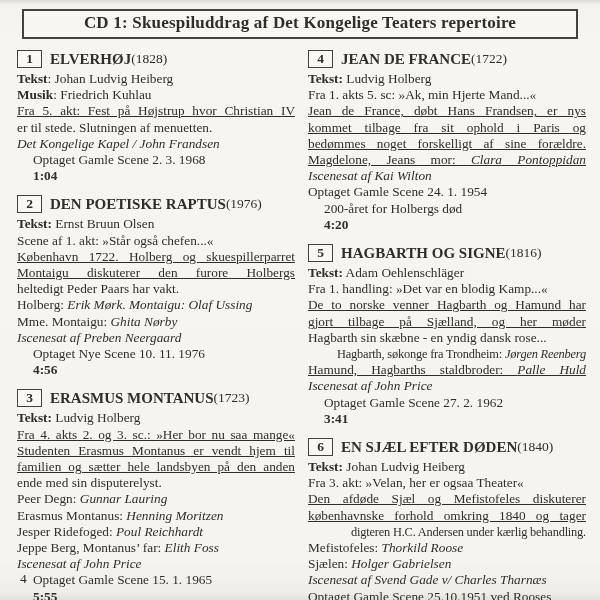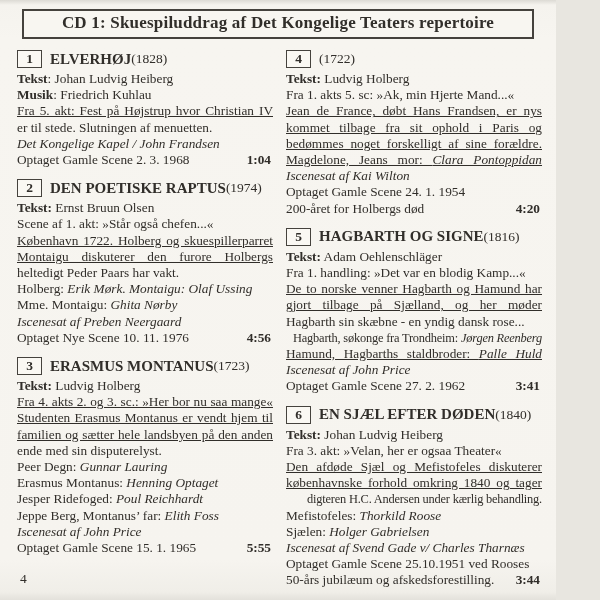--- a/index.html
+++ b/index.html
@@ -2,21 +2,21 @@
 <html><head>
 <meta charset="utf-8">
 <style>
   html,body{margin:0;padding:0;}
   body{
     width:600px;height:600px;
     font-family:"Liberation Serif","DejaVu Serif",serif;
     background:#e8e6e0;
   }
   .page{
-    position:relative;width:556px;height:600px;overflow:hidden;
+    position:relative;width:600px;height:600px;overflow:hidden;
     background:linear-gradient(180deg,#dcdad4 0px,#f5f3ee 5px,#f7f5f0 40px,#f6f4ef 560px,#f0eee8 592px,#e3e1db 600px);
     color:#312e2a;
   }
   .header-box{
     margin:9px 22px 0 22px;
     border:2px solid #45423d;
     background:#f8f6f1;
     text-align:center;
     font-weight:bold;
     font-size:17px;
@@ -54,24 +54,25 @@
     white-space:normal;
     text-align:justify;
     -moz-text-align-last:justify;
     text-align-last:justify;
     text-decoration:underline;
   }
   .line.fit{font-size:12.4px;letter-spacing:-0.2px;text-align:right;}
   .line.timeline{
     display:flex;justify-content:space-between;align-items:baseline;
     padding-right:2px;
+    flex-direction:column;
   }
   .seg.b{font-weight:bold;margin-top:12px;}
   .seg.i{font-style:italic;}
-  .time{font-weight:bold;margin-left:10px;}
+  .time{font-weight:bold;margin-left:16px;}
   .pagenum{
     position:absolute;left:20px;bottom:13px;
     font-size:13.5px;
   }
 </style>
 </head>
 <body>
 
 <div class="page">
   <div class="header-box">
@@ -92,21 +93,21 @@
           <div class="line"><span class="seg i">Det Kongelige Kapel / John Frandsen</span></div>
           <div class="line timeline">
             <span class="ltext"><span class="seg r">Optaget Gamle Scene 2. 3. 1968</span></span>
             <span class="time">1:04</span>
           </div>
         </div>
         <div class="track">
           <div class="track-heading">
             <span class="numbox">2</span>
             <span>DEN POETISKE RAPTUS</span>
-            <span class="year">(1974)</span>
+            <span class="year">(1976)</span>
           </div>
           <div class="line"><span class="seg b">Tekst:</span><span class="seg r"> Ernst Bruun Olsen</span></div>
           <div class="line"><span class="seg r">Scene af 1. akt:  »Står også chefen...«</span></div>
           <div class="line just"><span class="seg r">København 1722. Holberg og skuespillerparret</span></div>
           <div class="line just"><span class="seg r">Montaigu diskuterer den furore Holbergs</span></div>
           <div class="line"><span class="seg r">heltedigt Peder Paars har vakt.</span></div>
           <div class="line"><span class="seg r">Holberg: </span><span class="seg i">Erik Mørk. Montaigu: Olaf Ussing</span></div>
           <div class="line"><span class="seg r">Mme. Montaigu: </span><span class="seg i">Ghita Nørby</span></div>
           <div class="line"><span class="seg i">Iscenesat af Preben Neergaard</span></div>
           <div class="line timeline">
@@ -119,34 +120,35 @@
             <span class="numbox">3</span>
             <span>ERASMUS MONTANUS</span>
             <span class="year">(1723)</span>
           </div>
           <div class="line"><span class="seg b">Tekst:</span><span class="seg r"> Ludvig Holberg</span></div>
           <div class="line just"><span class="seg r">Fra 4. akts 2. og 3. sc.: »Her bor nu saa mange«</span></div>
           <div class="line just"><span class="seg r">Studenten Erasmus Montanus er vendt hjem til</span></div>
           <div class="line just"><span class="seg r">familien og sætter hele landsbyen på den anden</span></div>
           <div class="line"><span class="seg r">ende med sin disputerelyst.</span></div>
           <div class="line"><span class="seg r">Peer Degn: </span><span class="seg i">Gunnar Lauring</span></div>
-          <div class="line"><span class="seg r">Erasmus Montanus: </span><span class="seg i">Henning Optaget</span></div>
+          <div class="line"><span class="seg r">Erasmus Montanus: </span><span class="seg i">Henning Moritzen</span></div>
           <div class="line"><span class="seg r">Jesper Ridefoged: </span><span class="seg i">Poul Reichhardt</span></div>
           <div class="line"><span class="seg r">Jeppe Berg, Montanus’ far: </span><span class="seg i">Elith Foss</span></div>
           <div class="line"><span class="seg i">Iscenesat af John Price</span></div>
           <div class="line timeline">
             <span class="ltext"><span class="seg r">Optaget Gamle Scene 15. 1. 1965</span></span>
             <span class="time">5:55</span>
           </div>
         </div>
       </div>
     <div id="col-right">
         <div class="track">
           <div class="track-heading">
             <span class="numbox">4</span>
+            <span>JEAN DE FRANCE</span>
             <span class="year">(1722)</span>
           </div>
           <div class="line"><span class="seg b">Tekst:</span><span class="seg r"> Ludvig Holberg</span></div>
           <div class="line"><span class="seg r">Fra 1. akts 5. sc: »Ak, min Hjerte Mand...«</span></div>
           <div class="line just"><span class="seg r">Jean de France, døbt Hans Frandsen, er nys</span></div>
           <div class="line just"><span class="seg r">kommet tilbage fra sit ophold i Paris og</span></div>
           <div class="line just"><span class="seg r">bedømmes noget forskelligt af sine forældre.</span></div>
           <div class="line just"><span class="seg r">Magdelone, Jeans mor: </span><span class="seg i">Clara Pontoppidan</span></div>
           <div class="line"><span class="seg i">Iscenesat af Kai Wilton</span></div>
           <div class="line"><span class="seg r">Optaget Gamle Scene 24. 1. 1954</span></div>

